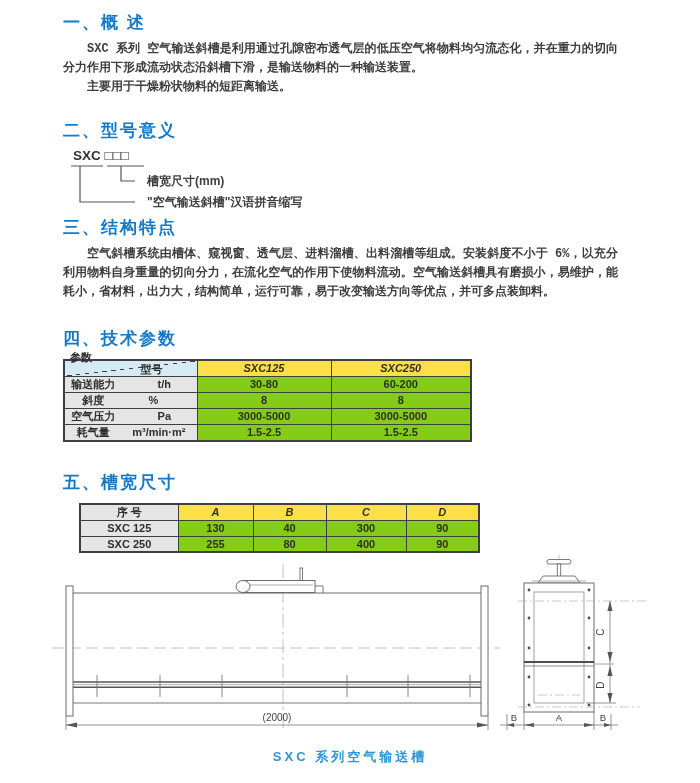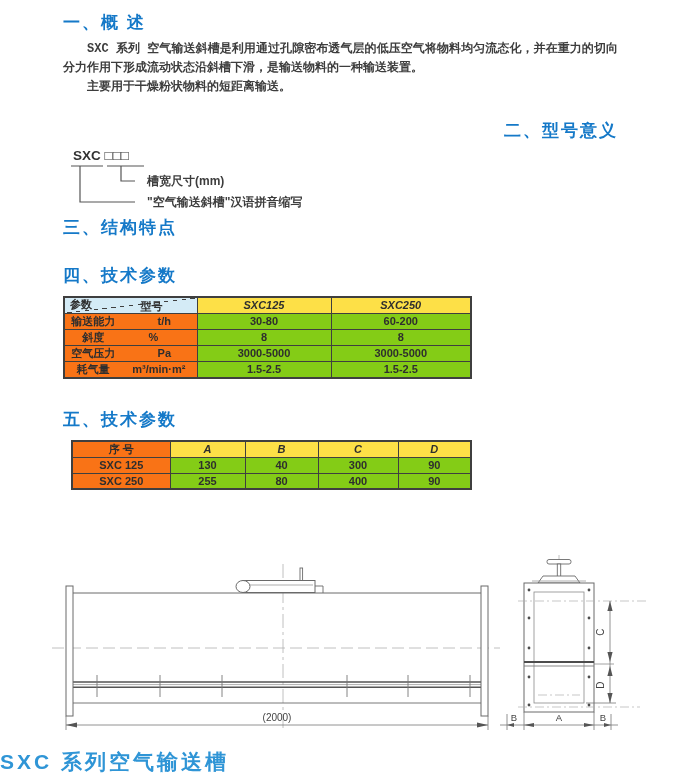--- a/index.html
+++ b/index.html
@@ -15,64 +15,64 @@
     font-size:17px; font-weight:bold; color:#1579c8;
     letter-spacing:2px; line-height:22px;
   }
   .para {
     font-size:12px; line-height:19px; font-weight:600;
     color:#3d3d3d; text-indent:2em; text-align:justify;font-family:Liberation Mono, monospace;
   }
   .sec { margin-bottom:0; }
 
   #sec-overview .para-wrap { margin-top:6px; }
-  #sec-model { margin-top:23px;text-align:right; }
+  #sec-model { margin-top:23px; }
   #sec-features { }
   #sec-features .para-wrap { margin-top:6px; }
   #sec-tech { margin-top:26px; }
   #sec-dim { margin-top:30px; }
 
   .model-svg { display:block; margin:3px 0 0 4px; }
 
   
   table.spec {
     border-collapse:collapse; table-layout:fixed;
     font-size:11px; font-weight:bold; color:#2e2e2e;
     margin-top:9px;
   }
   table.spec td {
     border:1px solid #3f3f3f; text-align:center; vertical-align:middle;
     padding:0 2px; height:16px;
   }
   table.spec { border:2px solid #3f3f3f; }
-  .bg-blue  { background:#f97316; }
+  .bg-blue  { background:#e5e5e5; }
   .bg-yellow{ background:#fde047;font-style:italic; }
   .bg-pink  { background:#84cc16; }
 
   td.diag {
     position:relative; height:25px;
     background:
       linear-gradient(to bottom right,
         rgba(0,0,0,0) 49.2%, #3f3f3f 49.2%, #3f3f3f 50.8%, rgba(0,0,0,0) 50.8%),
       #d4ebf6;
   }
   td.diag .corner-top   { position:absolute; top:1px;  right:34px; }
-  td.diag .corner-bottom{ position:absolute; bottom:1px; left:5px; }
+  td.diag .corner-bottom{ position:absolute; bottom:11px; left:5px; }
 
   td.param-cell { text-align:left; }
   td.param-cell .p-name { display:inline-block; padding-left:4px; }
   td.param-cell .p-unit { display:inline-block; margin-left:16px; min-width:60px; }
 
   
   .drawing { position:absolute; left:0; top:552px; width:700px; height:195px; }
   .drawing svg { display:block; }
 
   .bottom-title {
     position:absolute; left:0; top:748px; width:700px;
-    font-size:21px; font-weight:bold;
+    text-align:center; font-size:13px; font-weight:bold;
     color:#2f95d6; letter-spacing:3px;
   }
 </style>
 </head>
 <body>
 
 <div class="page">
 
   <div class="sec" id="sec-overview">
     <div class="sec-heading">一、概 述</div>
@@ -92,20 +92,23 @@
       <path d="M54 21 V36 H68" stroke="#555" stroke-width="1.2" fill="none"></path>
 
       <path d="M13 21 V57 H68" stroke="#555" stroke-width="1.2" fill="none"></path>
       <text x="80" y="40" font-size="12" font-weight="bold" fill="#3d3d3d">槽宽尺寸(mm)</text>
       <text x="80" y="61" font-size="12" font-weight="bold" fill="#3d3d3d">"空气输送斜槽"汉语拼音缩写</text>
     </svg>
   </div>
 
   <div class="sec" id="sec-features">
     <div class="sec-heading">三、结构特点</div>
+    <div class="para-wrap">
+      <p class="para">空气斜槽系统由槽体、窥视窗、透气层、进料溜槽、出料溜槽等组成。安装斜度不小于 6%，以充分利用物料自身重量的切向分力，在流化空气的作用下使物料流动。空气输送斜槽具有磨损小，易维护，能耗小，省材料，出力大，结构简单，运行可靠，易于改变输送方向等优点，并可多点装卸料。</p>
+    </div>
   </div>
 
   <div class="sec" id="sec-tech">
     <div class="sec-heading">四、技术参数</div>
     <table class="spec" style="width:407px;">
       <colgroup>
           <col style="width:133px">
           <col style="width:134px">
           <col style="width:140px">
         </colgroup>
@@ -148,22 +151,22 @@
           <span class="p-unit">m³/min·m²</span>
         </td>
         <td class="bg-pink">1.5-2.5</td>
         <td class="bg-pink">1.5-2.5</td>
       </tr>
     </tbody>
       </table>
   </div>
 
   <div class="sec" id="sec-dim">
-    <div class="sec-heading">五、技术参数</div>
-    <table class="spec" style="width:399px; margin-left:8px;">
+    <div class="sec-heading">五、槽宽尺寸</div>
+    <table class="spec" style="width:399px; margin-left:16px;">
       <colgroup>
           <col style="width:98px">
           <col style="width:75px">
           <col style="width:73px">
           <col style="width:80px">
           <col style="width:73px">
         </colgroup>
       <tbody>
           <tr>
         <td class="bg-blue">序  号</td>

